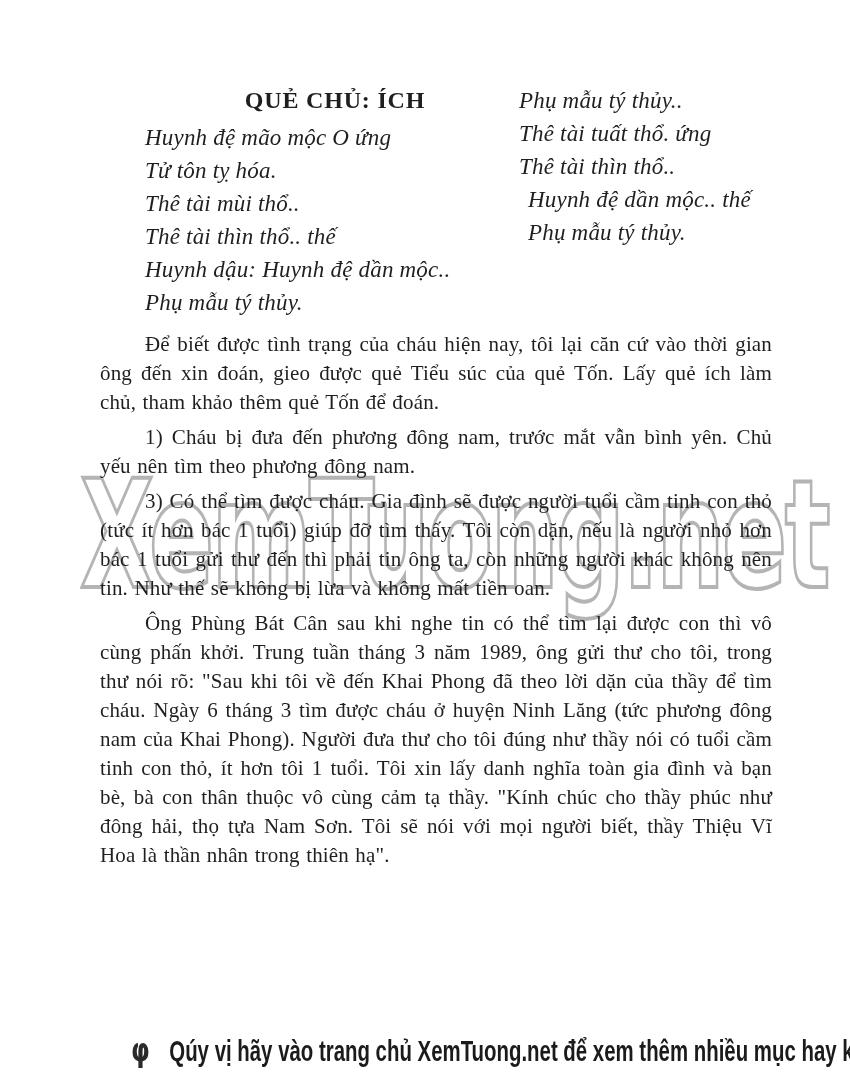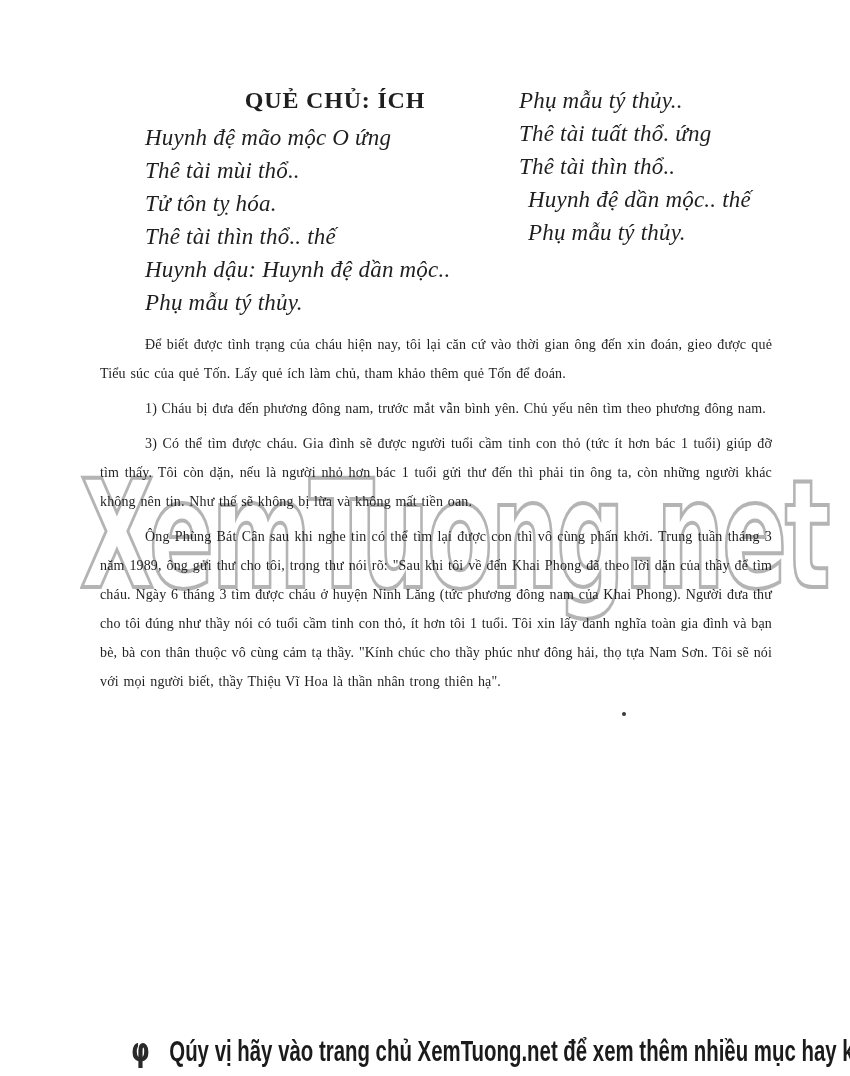--- a/index.html
+++ b/index.html
@@ -21,21 +21,21 @@
     position:absolute;top:84px;z-index:1;
     font-size:23px;line-height:33px;letter-spacing:0.2px;
   }
   .hex-main{left:145px;width:380px;}
   .hex-changed{left:519px;width:320px;}
   .hex-title{font-weight:bold;font-size:24px;letter-spacing:0.8px;margin-bottom:4px;text-align:center;}
   .hex-line{white-space:nowrap;font-style:italic;}
   .hex-line.indent{padding-left:9px;}
   .body-text{
     position:absolute;top:330px;left:100px;width:672px;z-index:1;
-    font-size:14px;line-height:29px;text-align:justify;
+    font-size:21px;line-height:29px;text-align:justify;
     letter-spacing:0.15px;word-spacing:1px;
   }
   .body-text p{margin:0 0 6px 0;text-indent:45px;}
   .dot-artifact{
     position:absolute;left:622px;top:712px;width:4px;height:4px;
     background:#3a3a3a;border-radius:50%;z-index:1;
   }
   .footer{
     position:absolute;top:1031px;left:0;width:850px;text-align:center;z-index:2;
     font-family:"Liberation Sans",sans-serif;font-weight:bold;
@@ -54,22 +54,22 @@
 </head>
 <body>
 
 <div class="page">
 
   <div class="watermark">XemTuong.net</div>
 
   <div class="hex-col hex-main">
     <div class="hex-title">QUẺ CHỦ: ÍCH</div>
     <div class="hex-line">Huynh đệ mão mộc O ứng</div>
+    <div class="hex-line">Tử tôn tỵ hóa.</div>
     <div class="hex-line">Thê tài mùi thổ..</div>
-    <div class="hex-line">Tử tôn tỵ hóa.</div>
     <div class="hex-line">Thê tài thìn thổ.. thế</div>
     <div class="hex-line">Huynh dậu: Huynh đệ dần mộc..</div>
     <div class="hex-line">Phụ mẫu tý thủy.</div>
   </div>
 
   <div class="hex-col hex-changed">
     <div class="hex-line">Phụ mẫu tý thủy..</div>
     <div class="hex-line">Thê tài tuất thổ. ứng</div>
     <div class="hex-line">Thê tài thìn thổ..</div>
     <div class="hex-line indent">Huynh đệ dần mộc.. thế</div>

